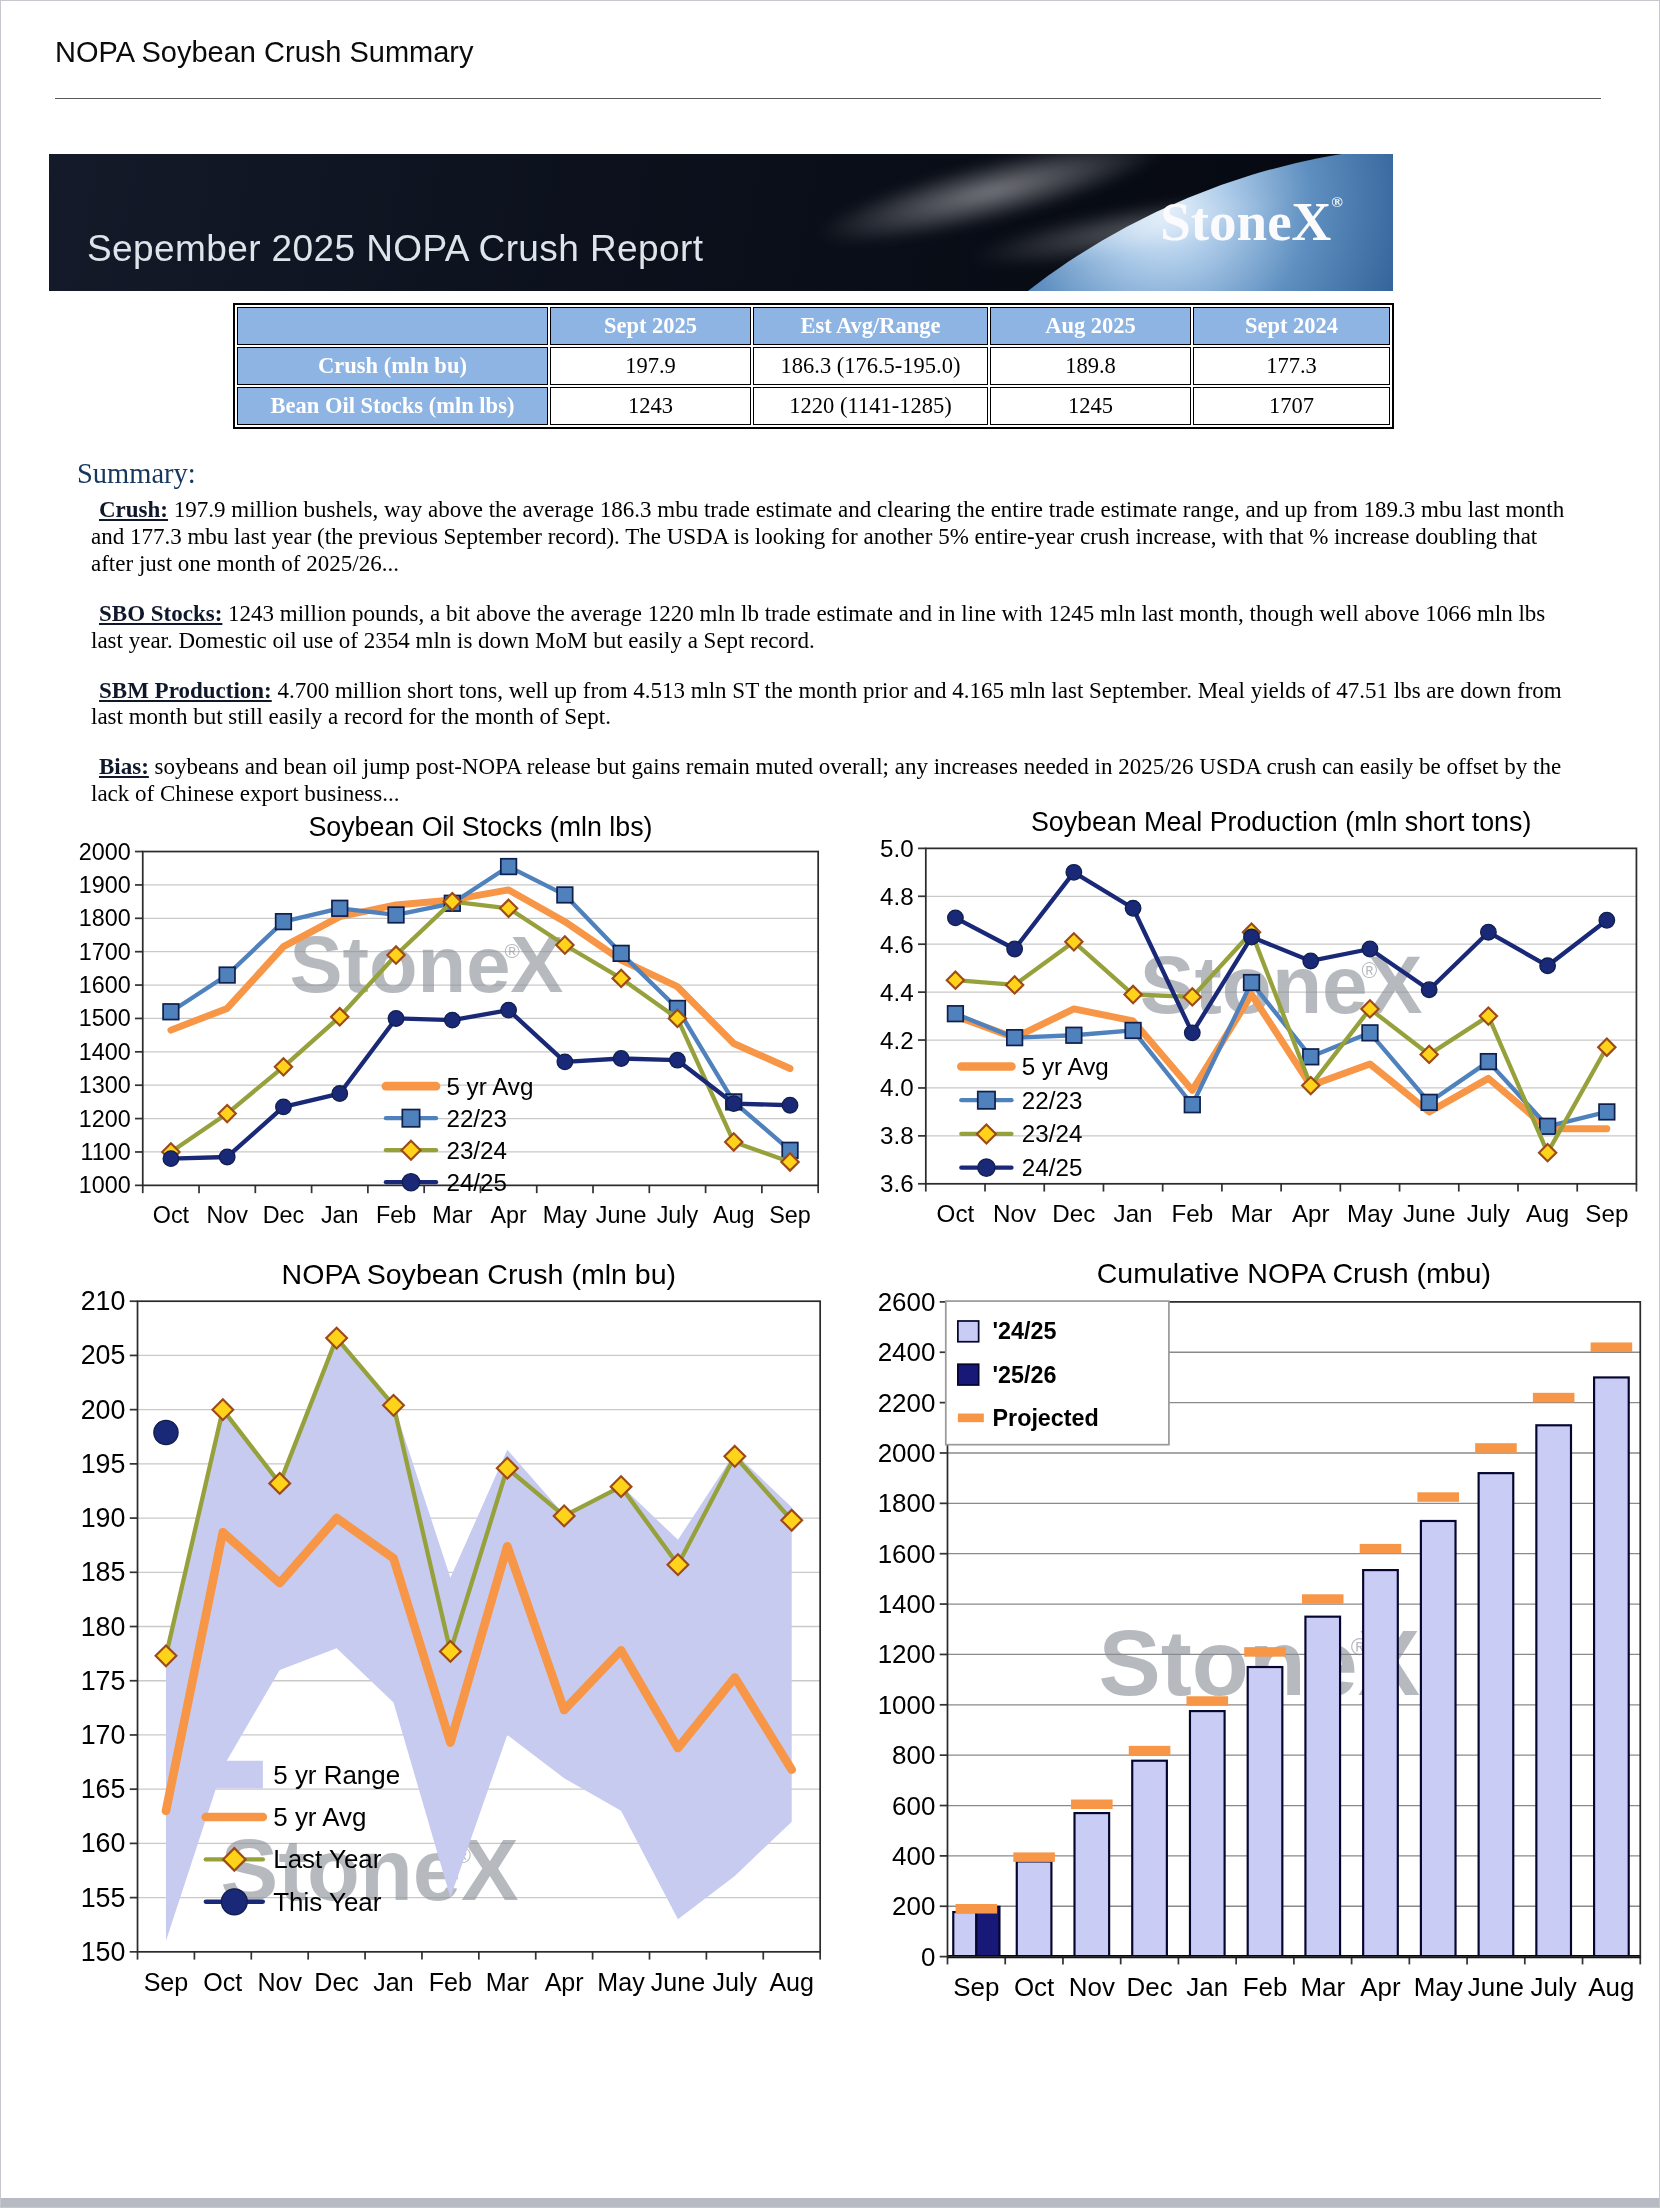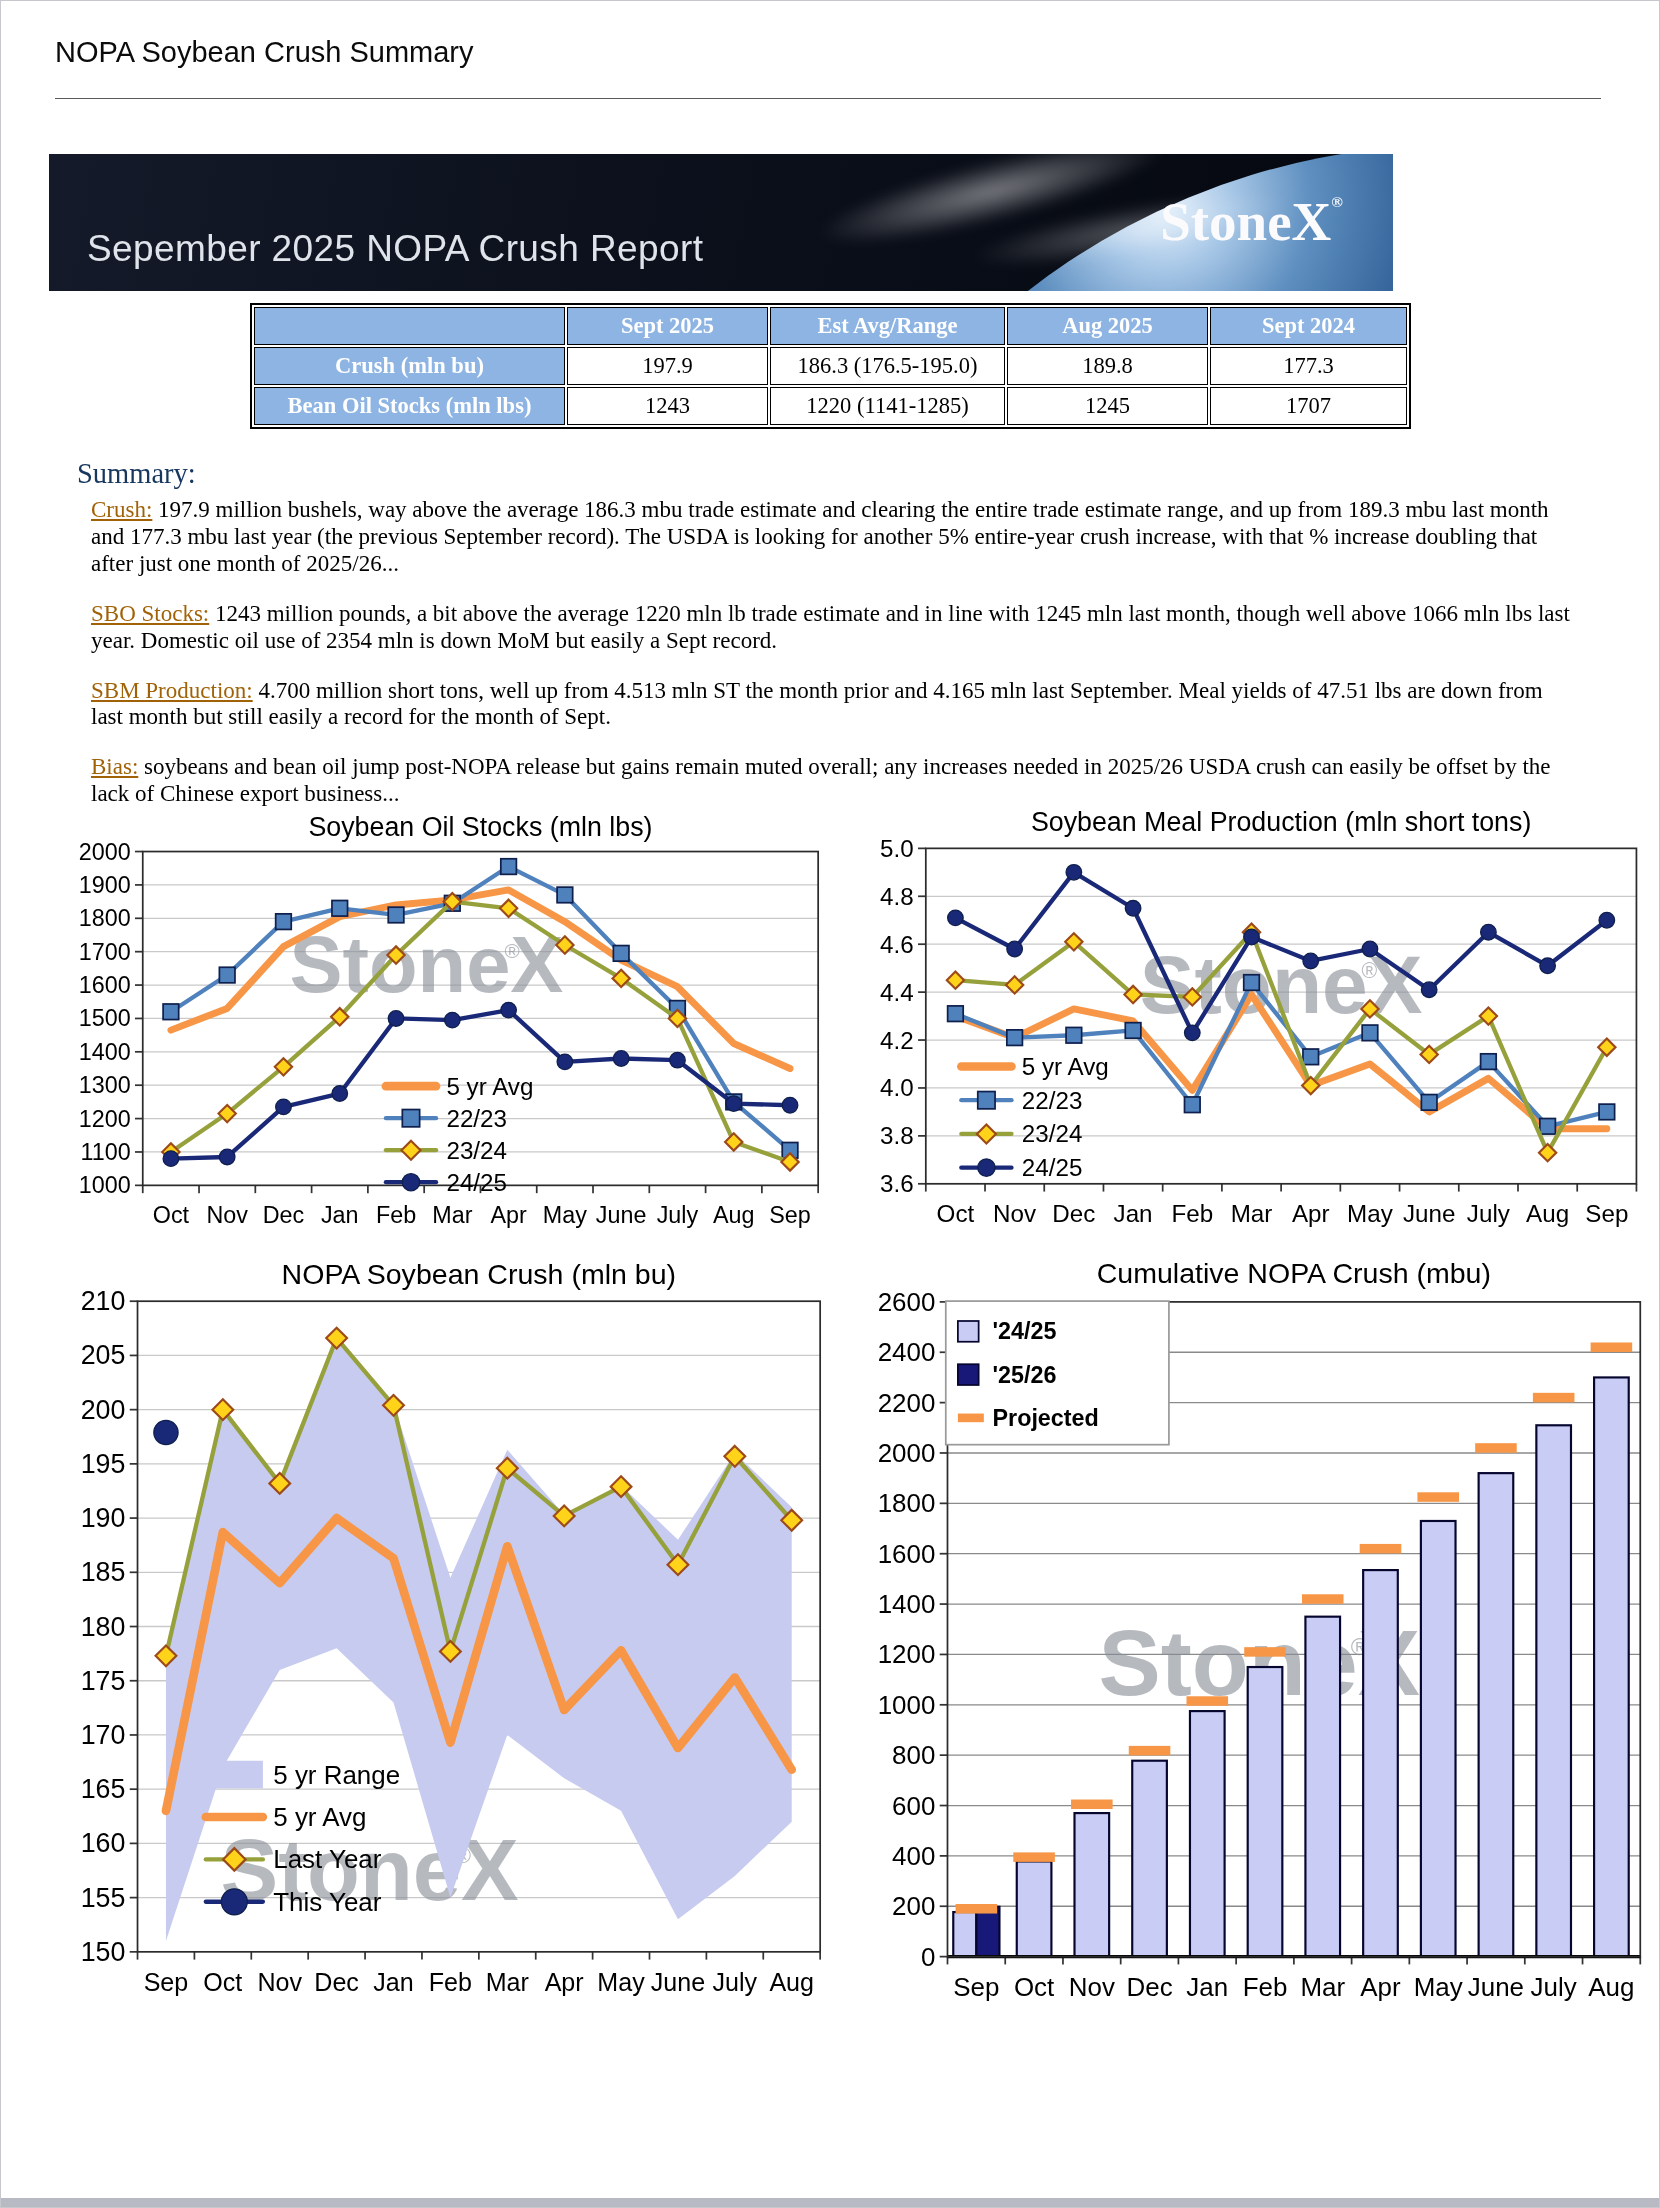--- a/index.html
+++ b/index.html
@@ -18,34 +18,34 @@
                      #2d5d93 16%, #16365e 26%, #0a1c33 38%, #040b16 52%, #02050c 100%);}
   .cloud{position:absolute;border-radius:50%;filter:blur(6px);opacity:.45;
          background:radial-gradient(ellipse at center,#ffffff 0%,rgba(255,255,255,0) 70%);}
   .cloud1{left:761px;top:7px;width:363px;height:61px;transform:rotate(-14deg);}
   .cloud2{left:917px;top:52px;width:329px;height:48px;transform:rotate(-10deg);opacity:.3;}
   .banner-title{position:absolute;left:38px;bottom:21px;font-size:37px;color:#dfe3ea;letter-spacing:0.4px;}
   .stonex-logo{position:absolute;right:50px;top:36px;font-family:"Liberation Serif",serif;
                font-weight:700;font-size:55px;color:#fbfbfd;}
   .stonex-logo sup{font-size:15.6px;vertical-align:33px;}
 
-  .crush-table-wrap{position:absolute;left:249px;top:302px;border:2.6px solid #000;background:#000;}
+  .crush-table-wrap{position:absolute;left:232px;top:302px;border:2.6px solid #000;background:#000;}
   table.crush{border-collapse:separate;border-spacing:2.6px;background:#fff;}
   table.crush td,table.crush th{border:1.7px solid #000;font-family:"Liberation Serif",serif;
         font-size:22.5px;text-align:center;padding:0 5.2px;height:36px;}
   table.crush th{background:#8DB4E2;color:#fff;font-weight:700;}
   td.rowlabel{background:#8DB4E2;color:#fff;font-weight:700;}
   td.val{background:#fff;color:#000;}
 
   .summary-heading{position:absolute;left:76px;top:457px;font-family:"Liberation Serif",serif;
                    font-weight:400;font-size:28.5px;color:#17375E;}
   .summary-body{position:absolute;left:90px;top:496px;width:1482px;
                 font-family:"Liberation Serif",serif;font-size:23px;line-height:1.17;color:#000;}
   .summary-body p{margin:0 0 23px 0;}
-  .para-label{color:#a16207;font-weight:400;text-decoration:underline;}
+  .para-label{color:#0f172a;font-weight:700;text-decoration:underline;margin-left:8px;}
 
   .chart{position:absolute;}
   #chart0{left:57px;top:802px;}
   #chart1{left:847px;top:797px;}
   #chart2{left:50px;top:1250px;}
   #chart3{left:846px;top:1249px;}
   svg text{font-family:"Liberation Sans",sans-serif;}
 </style>
 </head>
 <body>

